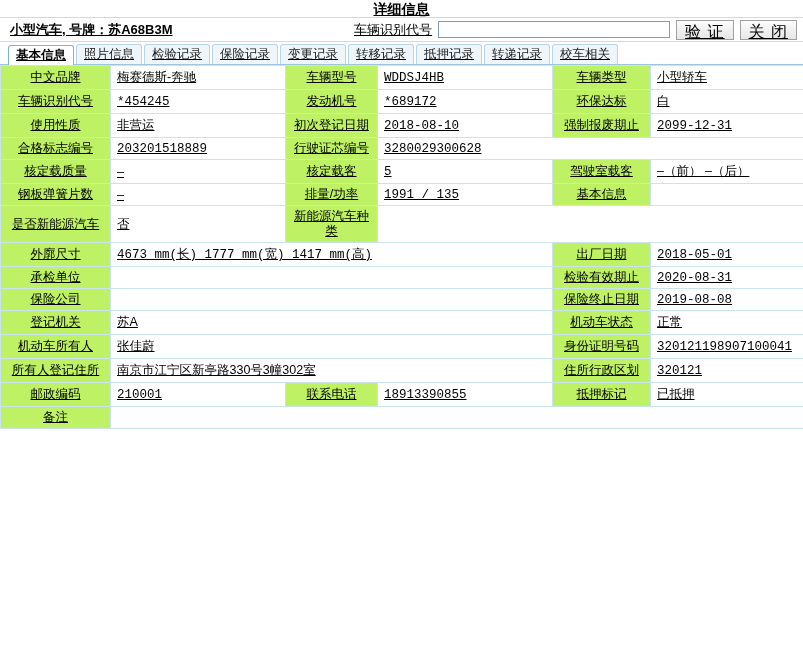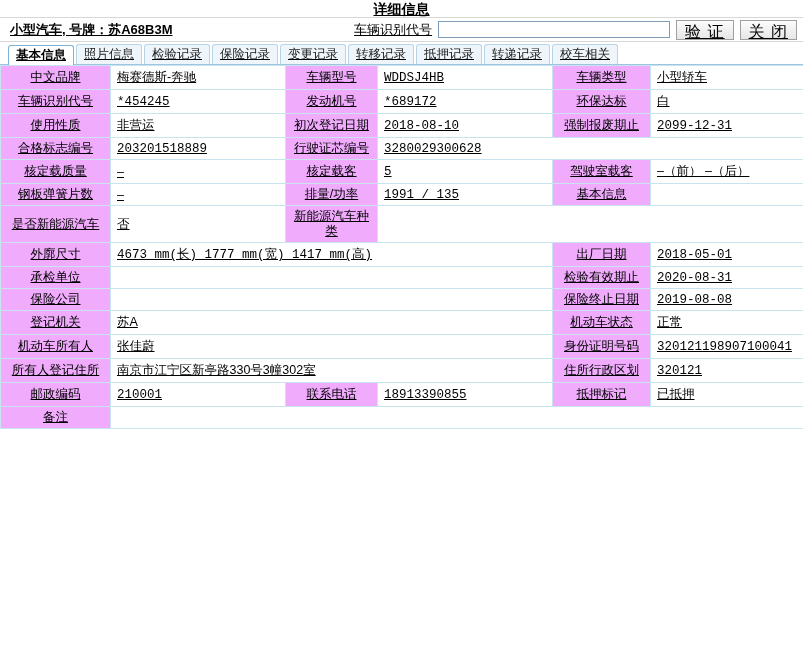--- a/index.html
+++ b/index.html
@@ -116,21 +116,21 @@
     font-size: 13px;
   }
   table.detail td {
     border: 1px solid #c9e3ef;
     padding: 3px 6px;
     vertical-align: middle;
     color: #000;
     word-break: break-all;
   }
   td.lbl {
-    background: #f0abfc;
+    background: #bef264;
     color: #1a3c6e;
     text-align: center;
     font-size: 12.5px;
     line-height: 15px;
   }
   td.val {
     background: #ffffff;
     text-align: left;
     font-size: 12.5px;
   }

